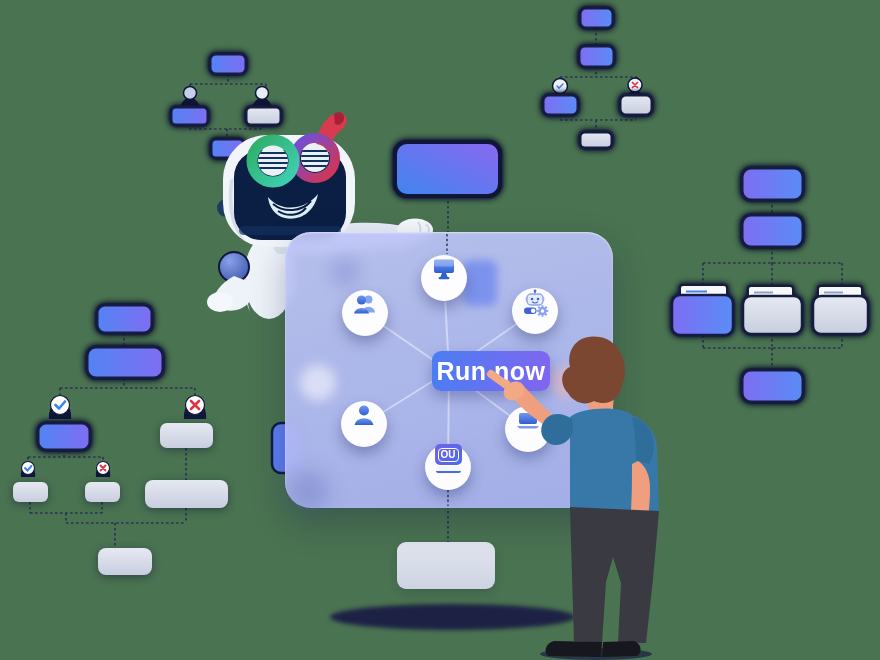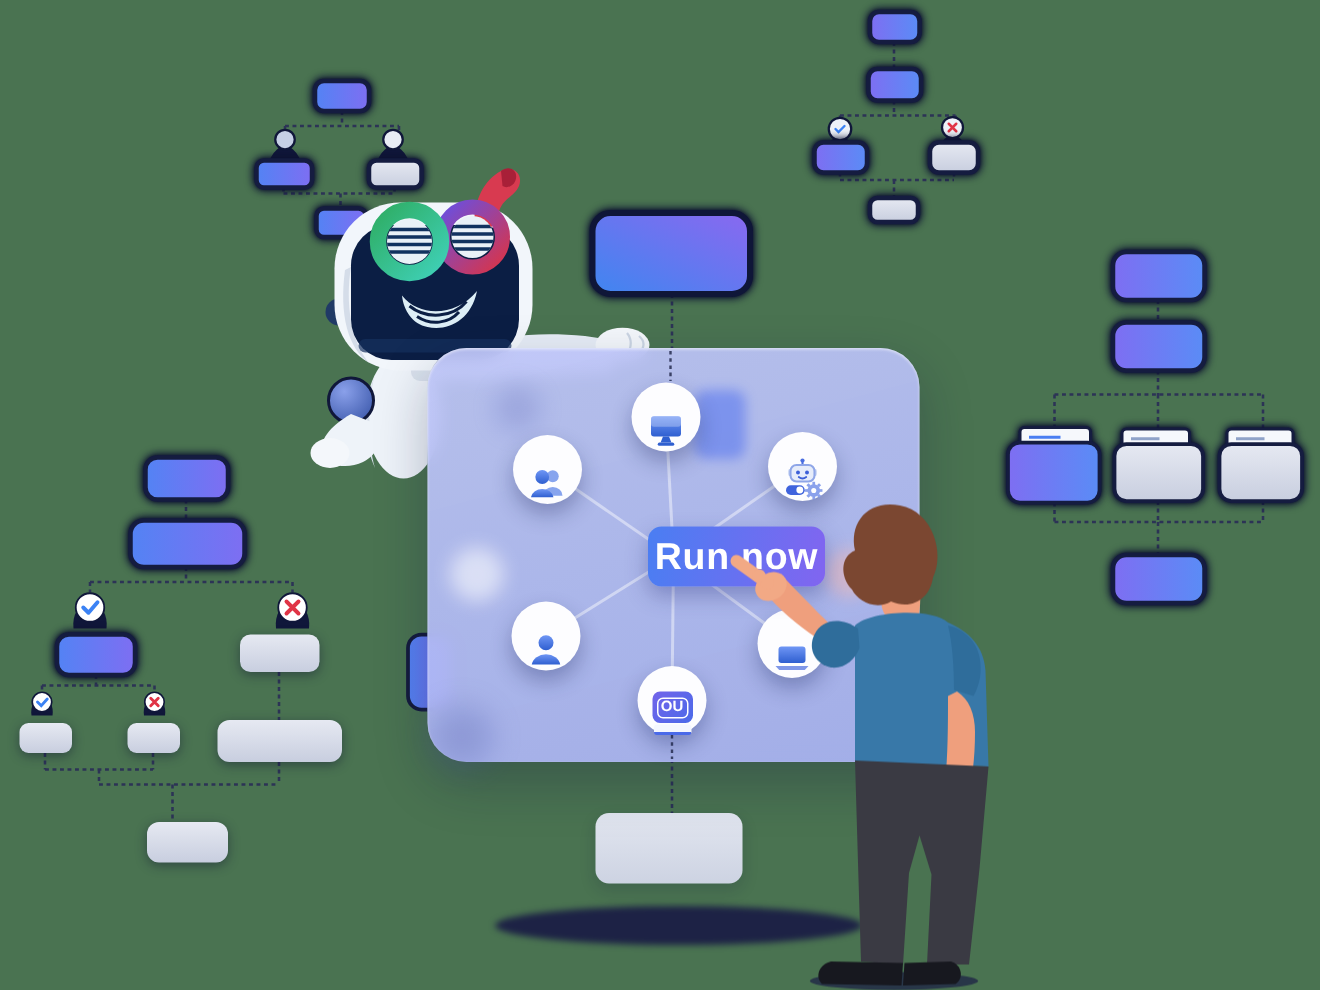--- a/index.html
+++ b/index.html
@@ -21,21 +21,21 @@
   #bignode-svg{left:385px;top:130px;z-index:3;}
   #bottomlink-svg{left:440px;top:500px;z-index:1;}
 
   #panel{position:absolute;left:285px;top:232px;width:328px;height:276px;border-radius:26px;z-index:4;
          background:linear-gradient(165deg,rgba(190,197,247,.93),rgba(167,177,240,.95));
          box-shadow:0 14px 34px rgba(18,24,60,.28), inset 0 1px 2px rgba(255,255,255,.55);
          backdrop-filter:blur(5px);}
   #spokes{left:0;top:0;}
   .blob{position:absolute;border-radius:50%;}
   .hub{position:absolute;width:46px;height:46px;border-radius:50%;background:#fdfdff;
-       box-shadow:0 7px 14px rgba(25,35,90,.33);display:flex;align-items:flex-end;justify-content:center;}
+       box-shadow:0 7px 14px rgba(25,35,90,.33);display:flex;align-items:flex-start;justify-content:center;}
   #ghost-node{position:absolute;left:178px;top:28px;width:34px;height:46px;border-radius:8px;
               background:#4a6cf0;opacity:.5;filter:blur(4px);}
   #run-btn{position:absolute;left:105px;top:119px;width:118px;height:40px;border-radius:9px;
            background:linear-gradient(100deg,#4a7ef2,#8165f0);display:flex;align-items:center;justify-content:center;
            color:#fff;font-size:25px;font-weight:600;letter-spacing:.5px;
            box-shadow:0 6px 14px rgba(40,50,120,.35);cursor:pointer;margin-left:42px;}
   .ou-wrap{display:flex;flex-direction:column;align-items:center;}
   .ou-box{width:27px;height:21px;border-radius:5px;background:linear-gradient(135deg,#7263ea,#4a6ae9);
           display:flex;align-items:center;justify-content:center;}
   .ou-box span{color:#fff;font-size:10px;font-weight:700;border:1.5px solid #fff;border-radius:4px;

